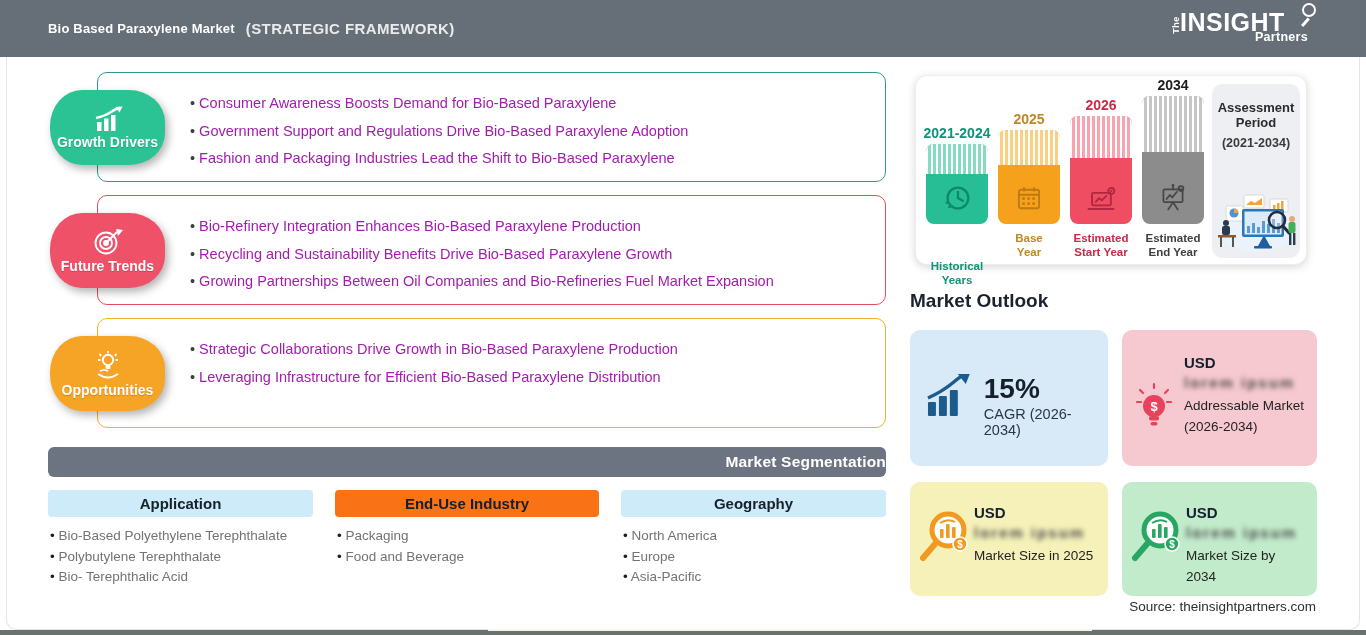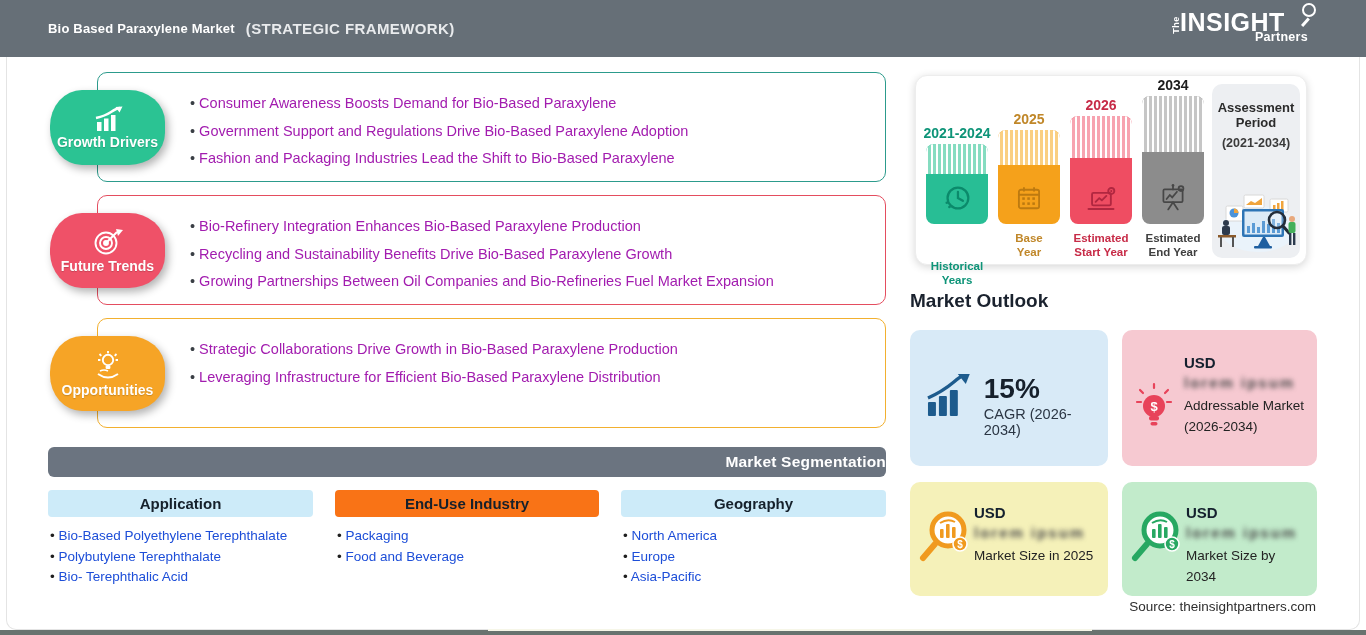--- a/index.html
+++ b/index.html
@@ -34,21 +34,21 @@
   .bullets { position:absolute; left:190px; width:690px; list-style:none; }
   .bullets li { font-size:14.5px; color:#a21caf; margin-bottom:10.5px; line-height:17px; }
   .bullets li::before { content:"•  "; color:#3A3F45; }
 
   
   .seg-bar { position:absolute; left:48px; top:447px; width:838px; height:30px; background:#6B7480; border-radius:6px;
              display:flex; align-items:center; justify-content:flex-end; color:#fff; font-size:15.5px; font-weight:bold; letter-spacing:.2px; }
   .pill { position:absolute; top:490px; height:27px; background:#CDEBF9; border-radius:4px;
           display:flex; align-items:center; justify-content:center; font-size:15px; font-weight:bold; color:#15202B; }
   .seg-list { position:absolute; top:526px; list-style:none; }
-  .seg-list li { font-size:13.5px; color:#1d4ed8; line-height:20.5px; }
+  .seg-list li { font-size:13.5px; color:#737373; line-height:20.5px; }
   .seg-list li::before { content:"•  "; color:#1F1F1F; }
 
   
   .timeline-card { position:absolute; left:915px; top:75px; width:392px; height:190px; background:#fff;
                    border:1px solid #EDEDED; border-radius:12px; box-shadow:0 2px 9px rgba(0,0,0,.16); }
   .bar-col { position:absolute; bottom:40px; width:62px; display:flex; flex-direction:column; align-items:center; }
   .year-label { font-size:14px; font-weight:bold; margin-bottom:3px; white-space:nowrap; }
   .tbar { position:relative; width:62px; background:var(--bar); border-radius:8px; overflow:hidden; }
   .tbar .stripes { position:absolute; left:0; top:0; width:100%;
                    background:repeating-linear-gradient(90deg,#fff 0 2px, var(--tint) 2px 5px); }

